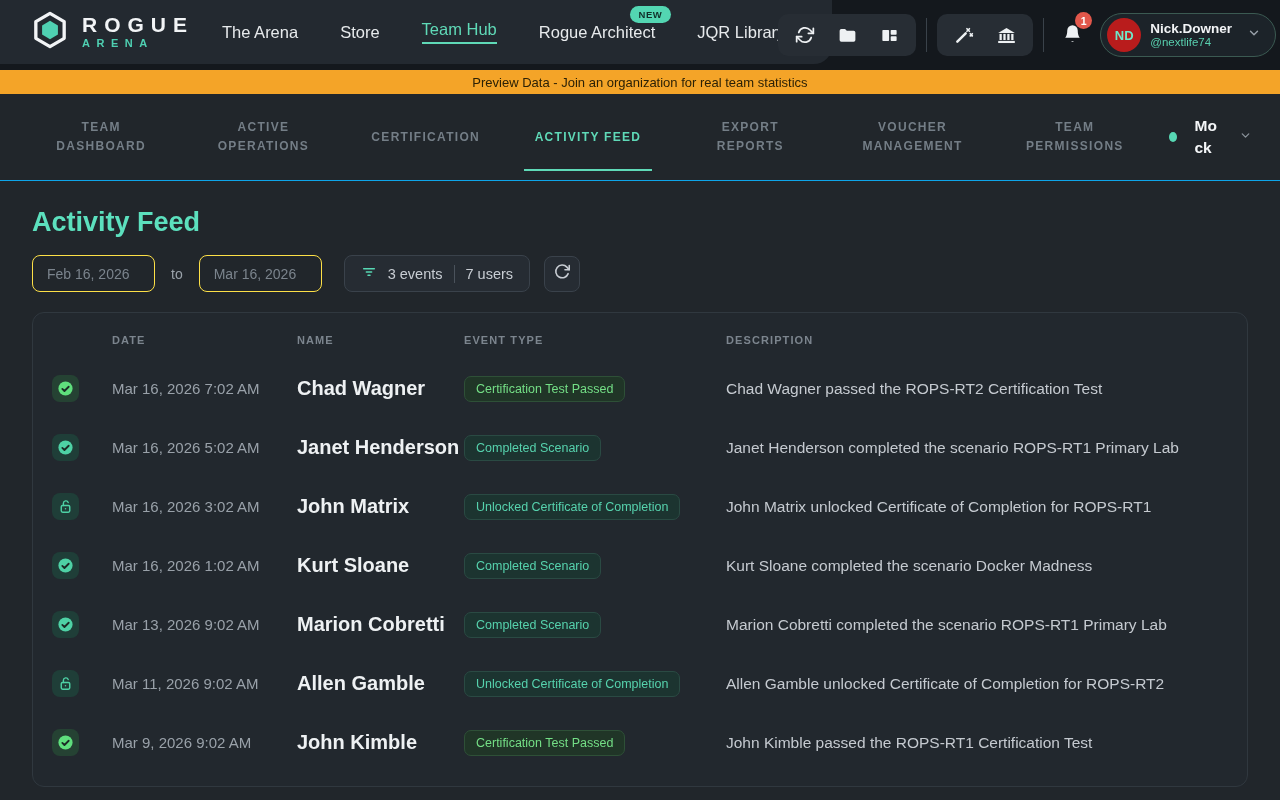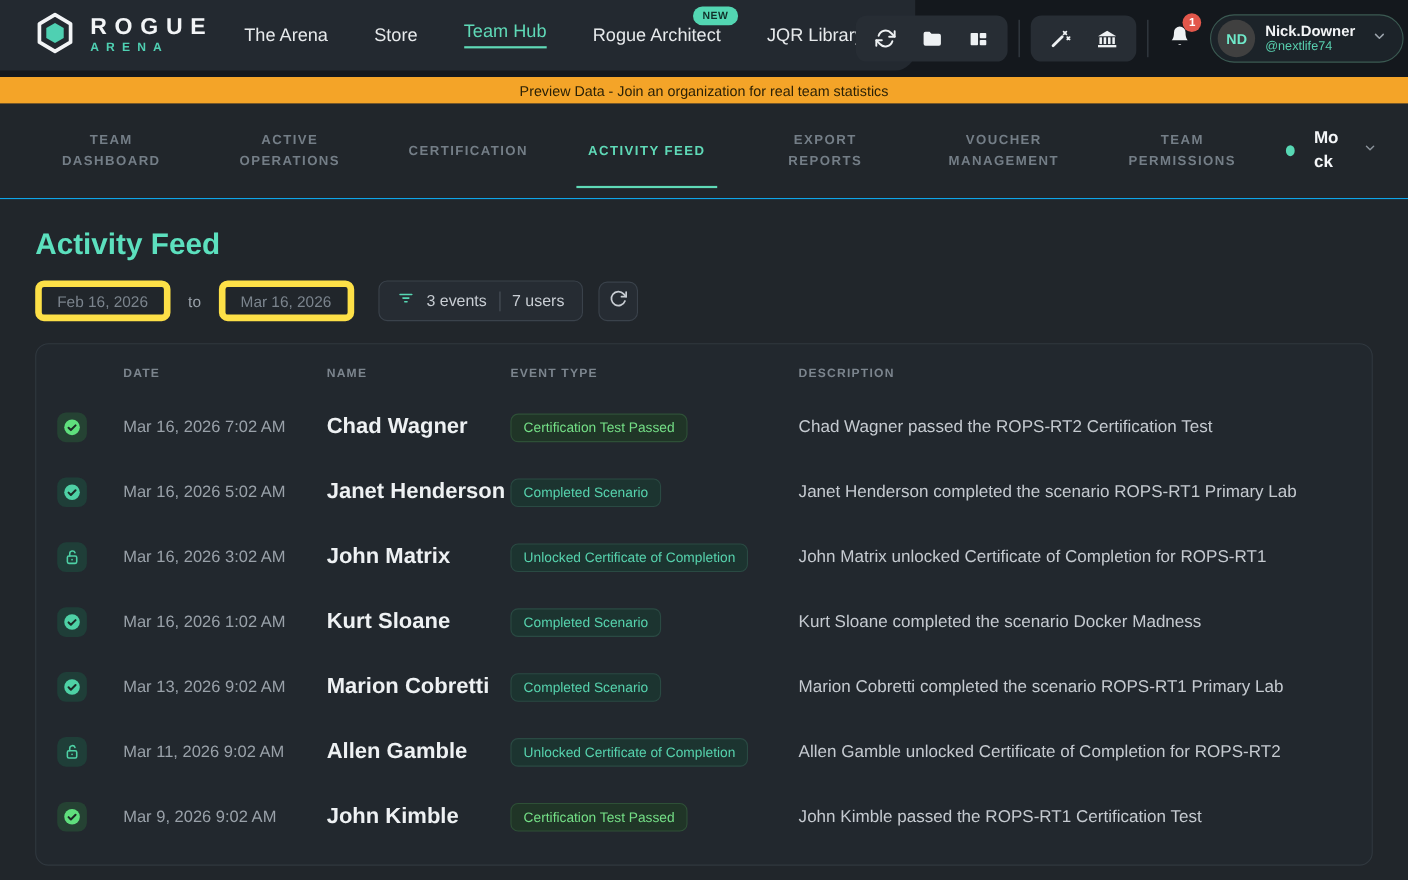--- a/index.html
+++ b/index.html
@@ -21,21 +21,21 @@
     font-size:9.5px; font-weight:700; letter-spacing:.5px; padding:3px 9px; border-radius:999px; }
   .topbar-right { position:absolute; right:0; top:0; height:70px; display:flex; align-items:center; gap:10px; padding-right:4px; }
   .icon-group { display:flex; align-items:center; gap:8px; background:#272d34; border-radius:10px; padding:8px 10px; height:42px; }
   .tool-btn { width:34px; height:28px; display:flex; align-items:center; justify-content:center; cursor:pointer; }
   .vdiv { width:1px; height:34px; background:#3a424a; }
   .bell-wrap { position:relative; width:36px; height:42px; display:flex; align-items:center; justify-content:center; cursor:pointer; }
   .bell-badge { position:absolute; top:-2px; right:-2px; min-width:17px; height:17px; background:#e2574b;
     color:#fff; font-size:10.5px; font-weight:700; border-radius:999px; display:flex; align-items:center; justify-content:center; padding:0 4px; }
   .user-pill { display:flex; align-items:center; gap:9px; background:#1c2329; border:1px solid #3b5a52;
     border-radius:999px; padding:5px 14px 5px 6px; height:44px; cursor:pointer; }
-  .avatar { width:34px; height:34px; border-radius:50%; background:#404040; color:#6fe8c9;
+  .avatar { width:34px; height:34px; border-radius:50%; background:#b91c1c; color:#6fe8c9;
     font-size:13px; font-weight:700; display:flex; align-items:center; justify-content:center; }
   .user-texts { display:flex; flex-direction:column; line-height:1.15; }
   .user-name { color:#f2f4f6; font-size:13.5px; font-weight:700; }
   .user-handle { color:#58cfae; font-size:11.5px; }
 
   
   .banner { width:100%; height:24px; background:#f4a428; display:flex; align-items:center; justify-content:center; }
   .banner-text { color:#2b2106; font-size:13px; font-weight:500; }
 
   
@@ -48,21 +48,21 @@
   .tab.active::after { content:""; position:absolute; bottom:9px; left:50%; transform:translateX(-50%);
     width:128px; height:2px; background:#5fd9b7; }
   .team-selector { flex:0 0 110px; display:flex; align-items:center; justify-content:center; gap:17px; cursor:pointer; }
   .status-dot { width:8px; height:10px; border-radius:50%; background:#57d8b4; }
   .team-selector-label { width:28px; color:#f4f6f8; font-size:15.5px; font-weight:600; line-height:1.45; word-break:break-all; }
 
   
   .main { padding:26px 32px 0 32px; }
   .page-title { color:#5ce0be; font-size:27px; font-weight:600; }
   .filter-row { display:flex; align-items:center; gap:14px; margin-top:17px; }
-  .date-input { width:123px; height:37px; background:transparent; border:6px solid #fde047; border-radius:8px;
+  .date-input { width:123px; height:37px; background:transparent; border:1px solid #fde047; border-radius:8px;
     color:#7b848d; font-size:14px; display:flex; align-items:center; padding-left:14px; cursor:text; }
   .to-label { color:#9aa2aa; font-size:14px; margin:0 2px; }
   .filter-pill { display:flex; align-items:center; gap:11px; height:37px; background:#262c33;
     border:1px solid #3a424b; border-radius:8px; padding:0 16px; cursor:pointer; }
   .filter-pill-text { color:#c8cdd3; font-size:14.5px; }
   .pill-div { width:1px; height:18px; background:#4a525b; }
   .refresh-btn { width:36px; height:36px; background:#262c33; border:1px solid #3a424b; border-radius:8px;
     display:flex; align-items:center; justify-content:center; cursor:pointer; }
 
   

